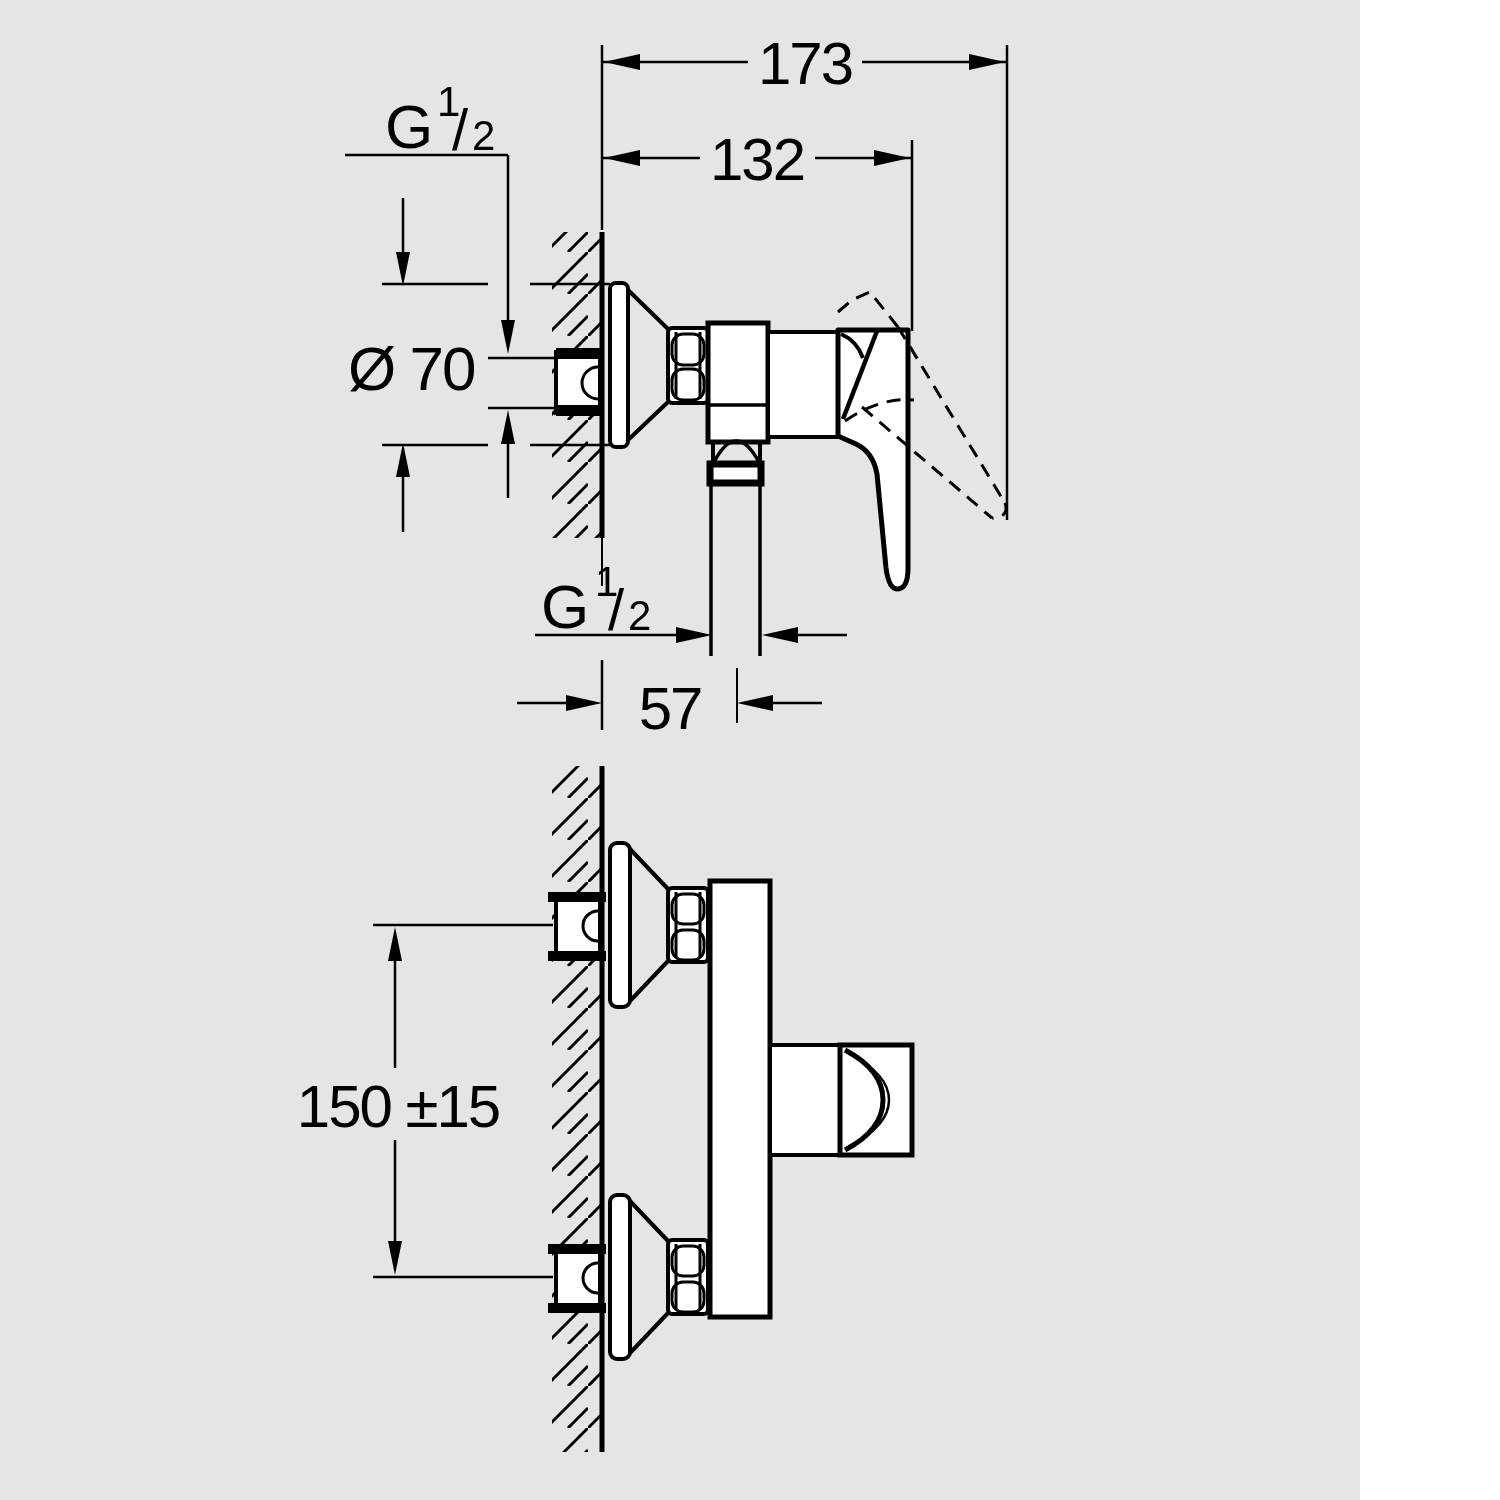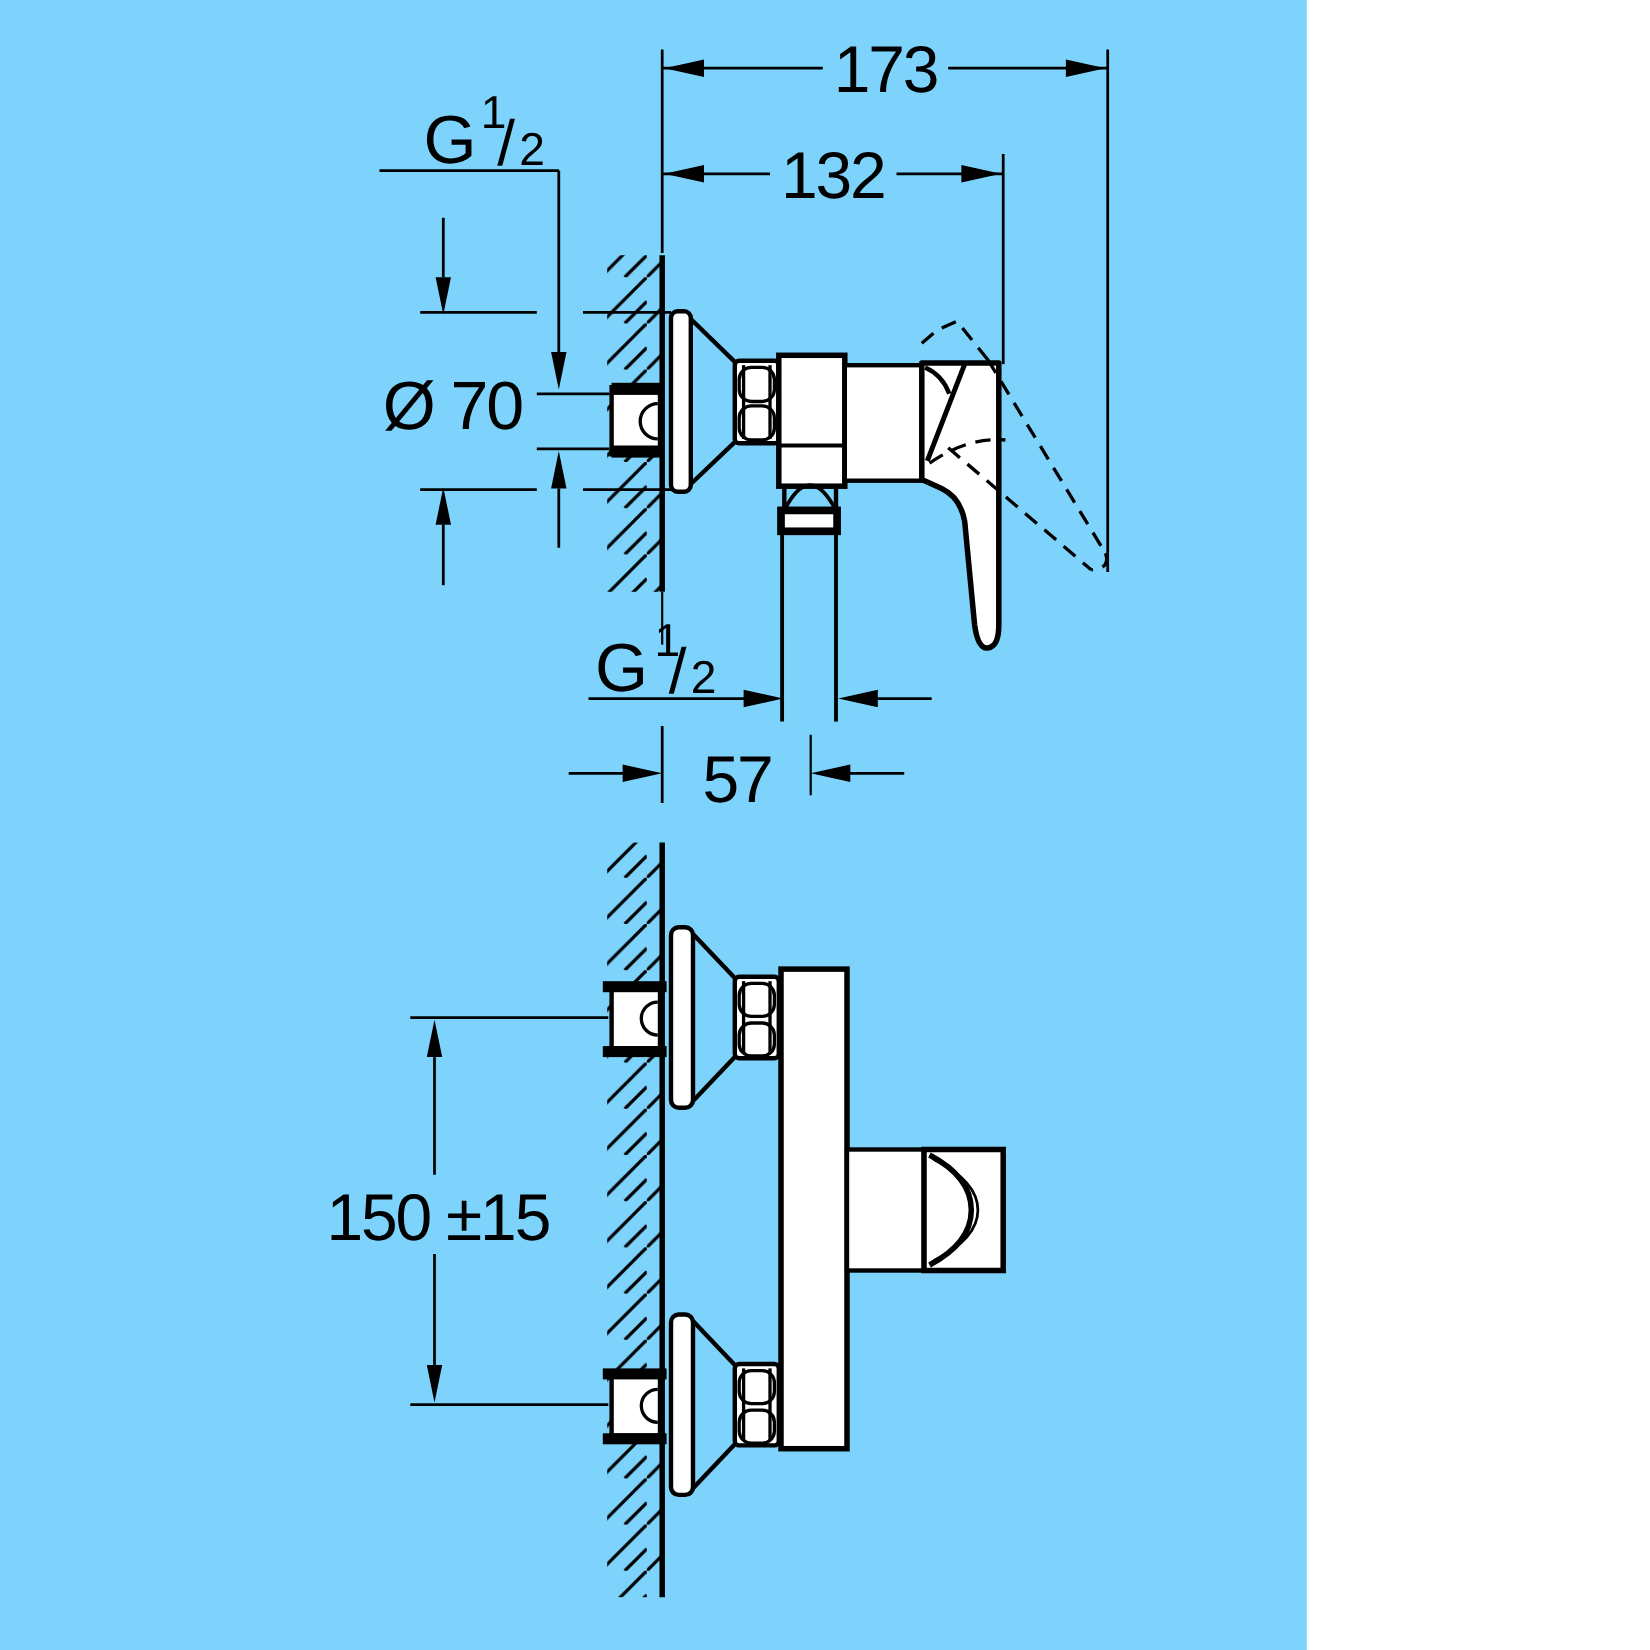--- a/index.html
+++ b/index.html
@@ -5,23 +5,23 @@
   html, body {
     margin: 0;
     padding: 0;
     background: #ffffff;
     width: 1500px;
     height: 1500px;
     font-family: "Liberation Sans", sans-serif;
   }
   .stage {
     position: relative;
-    width: 1188px;
+    width: 1360px;
     height: 1500px;
-    background: #7dd3fc;
+    background: #e5e5e5;
     overflow: hidden;
   }
   svg { display: block; }
   svg text {
     font-family: "Liberation Sans", "DejaVu Sans", sans-serif;
     fill: #000000;
     letter-spacing: -2px;
   }
   .ink    { stroke: #000000; }
   .thin   { stroke-width: 2.5; }

